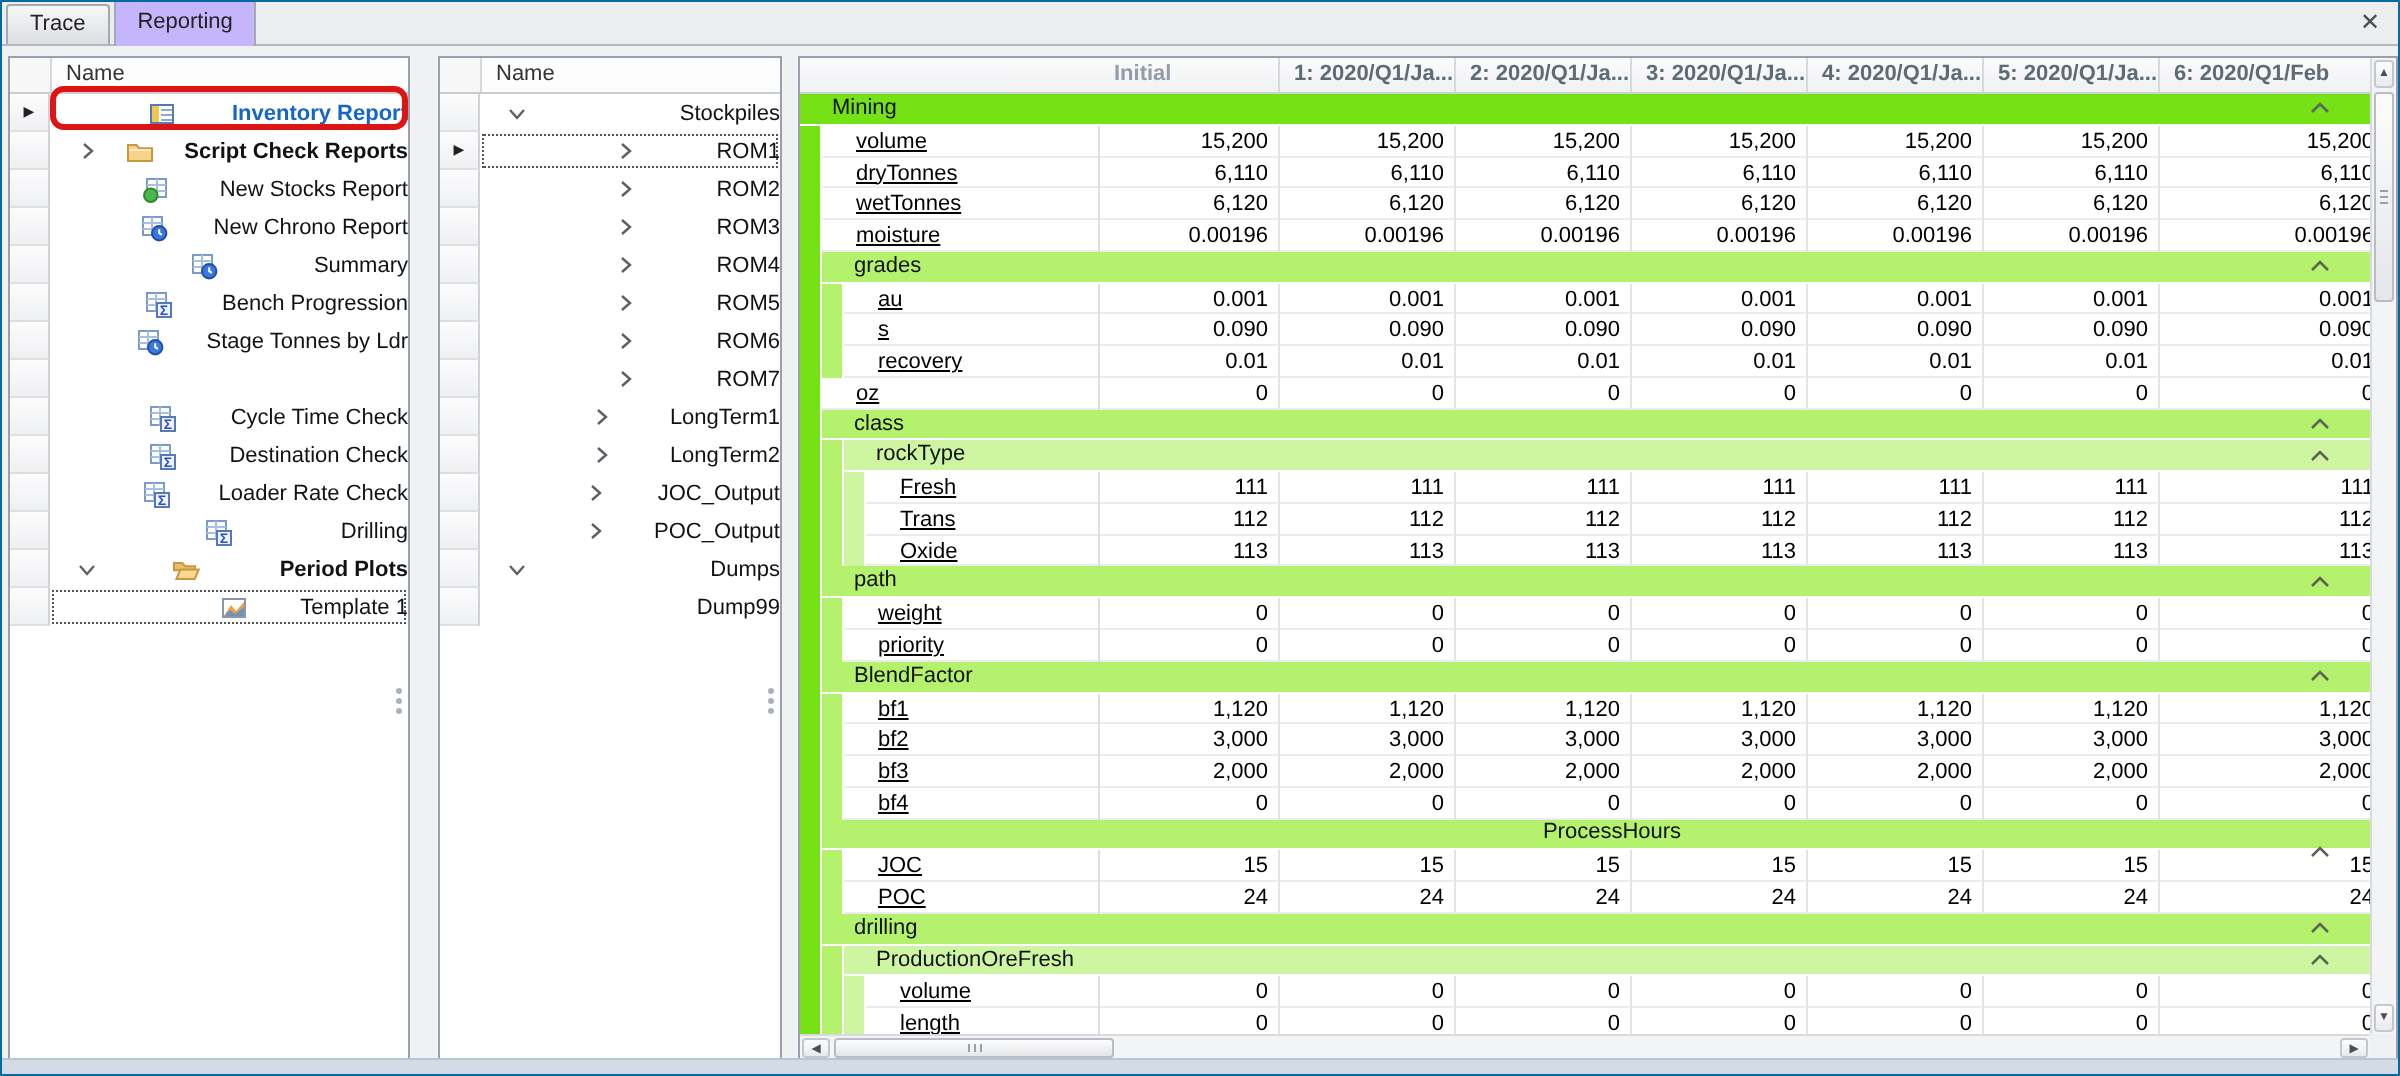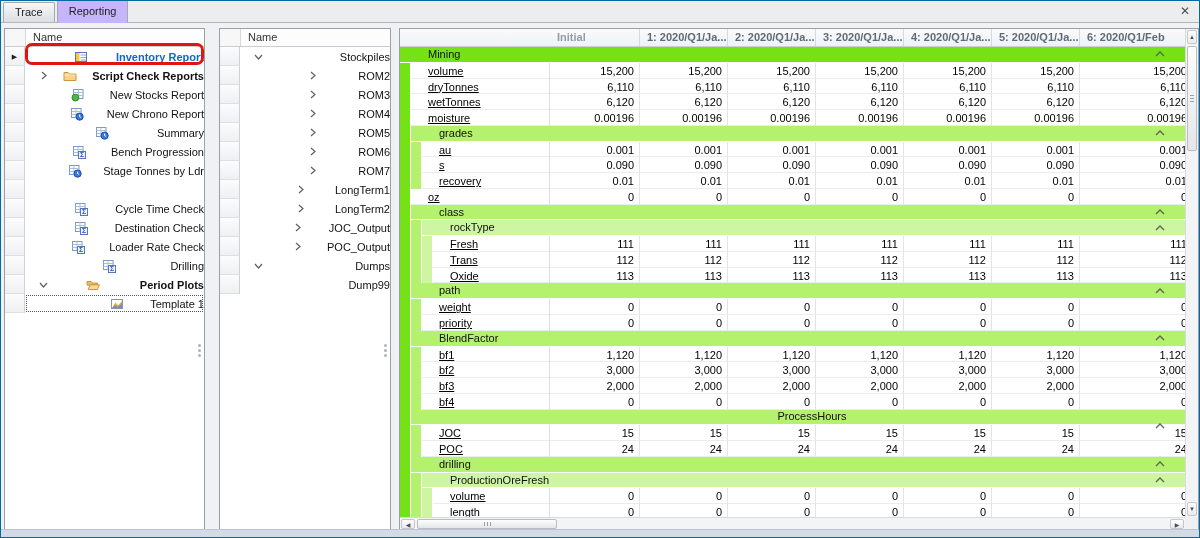--- a/index.html
+++ b/index.html
@@ -49,21 +49,21 @@
   .trow{display:flex;height:15.77px;box-sizing:border-box;font-size:11px;line-height:13px;}
   .strip{width:11px;flex:none;border-right:1px solid #fff;box-sizing:border-box;}
   .lab{width:150px;flex:none;display:flex;border-right:1px solid #dcdfe2;box-sizing:border-box;overflow:hidden;text-decoration:underline;}
   .lab .txt{flex:1;padding:2px 0 0 17px;white-space:nowrap;border-bottom:1px solid #ececec;color:#000;}
   .val{flex:none;text-align:right;padding:2px 5px 0 0;border-right:1px solid #e2e4e7;border-bottom:1px solid #ececec;box-sizing:border-box;overflow:hidden;white-space:nowrap;color:#000;}
   .val.w-init{width:90px;}
   .val.w-p{width:88px;}
   .val.lastc{flex:1;border-right:none;}
   .val.lastc span{display:inline-block;margin-right:-7px;}
   .bar{flex:1;display:flex;align-items:center;border-bottom:1px solid #fff;box-sizing:border-box;min-width:0;}
-  .bar .g-txt{padding-left:28px;white-space:nowrap;color:#111;}
+  .bar .g-txt{padding-left:16px;white-space:nowrap;color:#111;}
   .bar .caret{margin-left:auto;margin-right:20px;display:flex;align-items:center;}
 
   
   .vscroll{position:absolute;top:0;right:0;bottom:13px;width:13px;background:#f3f4f6;border-left:1px solid #d8dadd;box-sizing:border-box;}
   .hscroll{position:absolute;left:0;right:13px;bottom:0;height:13px;background:#f3f4f6;border-top:1px solid #d8dadd;box-sizing:border-box;}
   .sb-btn{position:absolute;background:linear-gradient(#fdfdfd,#e9eaec);border:1px solid #c4c7cc;border-radius:2px;display:flex;align-items:center;justify-content:center;font-size:6px;color:#4a4f56;box-sizing:border-box;}
   .vscroll .sb-btn{left:1px;right:1px;height:14px;}
   .vscroll .up{top:1px;}
   .vscroll .down{bottom:1px;}
   .hscroll .sb-btn{top:1px;bottom:1px;width:14px;}
@@ -338,20 +338,34 @@
             <div class="row-content">
               <span class="exp">
                 <svg width="9" height="8">
                   <polyline points="1,2 4.5,6 8,2" fill="none" stroke="#5c6066" stroke-width="1.2"></polyline>
                 </svg>
               </span>
               <span class="t-label">Stockpiles</span>
             </div>
           </div>
           <div class="tree-row">
+            <div class="ind-cell">
+              <span class="ind-arrow">▶</span>
+            </div>
+            <div class="row-content focused">
+              <span class="indent" style="width: 16px;"></span>
+              <span class="exp">
+                <svg width="8" height="9">
+                  <polyline points="2,1 6,4.5 2,8" fill="none" stroke="#5c6066" stroke-width="1.2"></polyline>
+                </svg>
+              </span>
+              <span class="t-label">ROM1</span>
+            </div>
+          </div>
+          <div class="tree-row">
             <div class="ind-cell"></div>
             <div class="row-content">
               <span class="indent" style="width: 16px;"></span>
               <span class="exp">
                 <svg width="8" height="9">
                   <polyline points="2,1 6,4.5 2,8" fill="none" stroke="#5c6066" stroke-width="1.2"></polyline>
                 </svg>
               </span>
               <span class="t-label">ROM2</span>
             </div>

